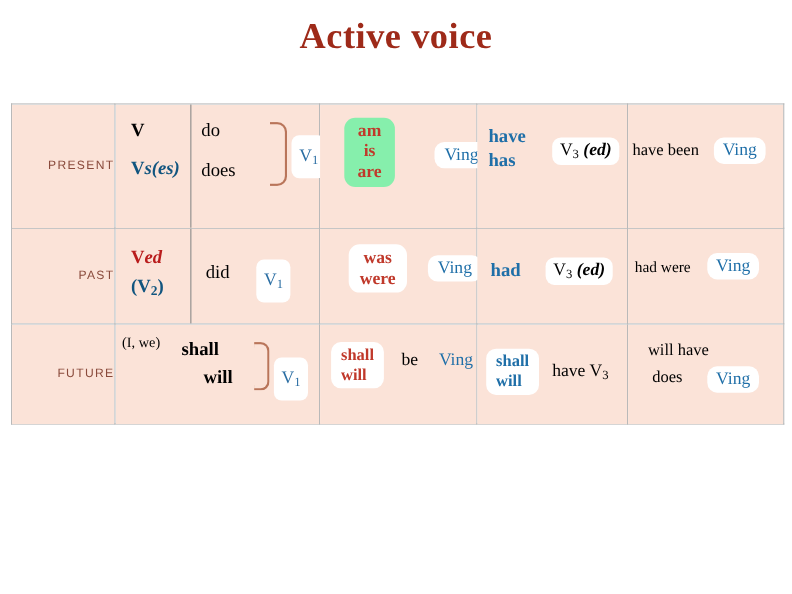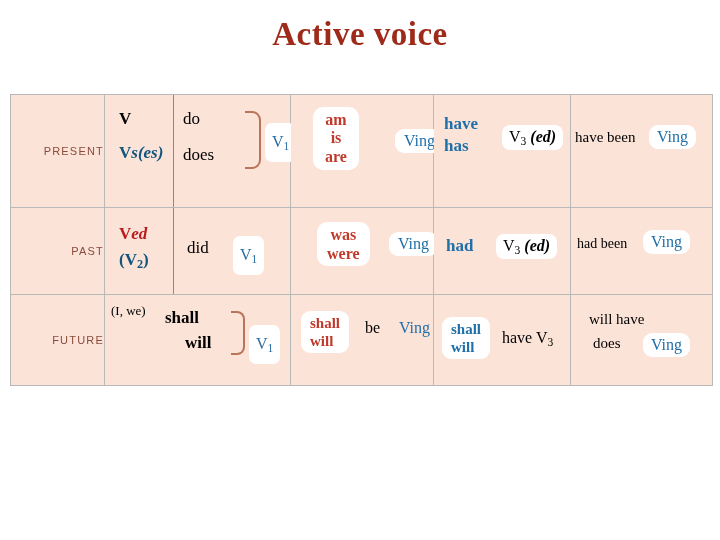--- a/index.html
+++ b/index.html
@@ -179,21 +179,21 @@
   
   .cont-present {
     position: relative;
     height: 100%;
     font-family: "Liberation Serif", serif;
   }
   .cp-aux {
     position: absolute;
     left: 22px;
     top: 12px;
-    background: #ffffff;
+    background: #86efac;
     border-radius: 10px;
     padding: 4px 12px;
     text-align: center;
     color: #c0392b;
     font-weight: bold;
     font-size: 16px;
     line-height: 1.15;
   }
   .cp-ving {
     position: absolute;
@@ -341,21 +341,21 @@
         </div>
       </td>
       <td>
         <div class="perf-past">
           <div class="ppa-had">had</div>
           <div class="ppa-v3"><span>V</span><span class="sub">3</span> <span class="ital b">(ed)</span></div>
         </div>
       </td>
       <td>
         <div class="pc-past">
-          <div class="pcpa-txt">had been</div>
+          <div class="pcpa-txt">had were</div>
           <div class="pcpa-ving">Ving</div>
         </div>
       </td>
     </tr>
 
     <tr class="body r3">
       <td class="rowlabel">FUTURE</td>
       <td>
         <div class="fut-simple">
           <div class="fs-iwe">(I, we)</div>

